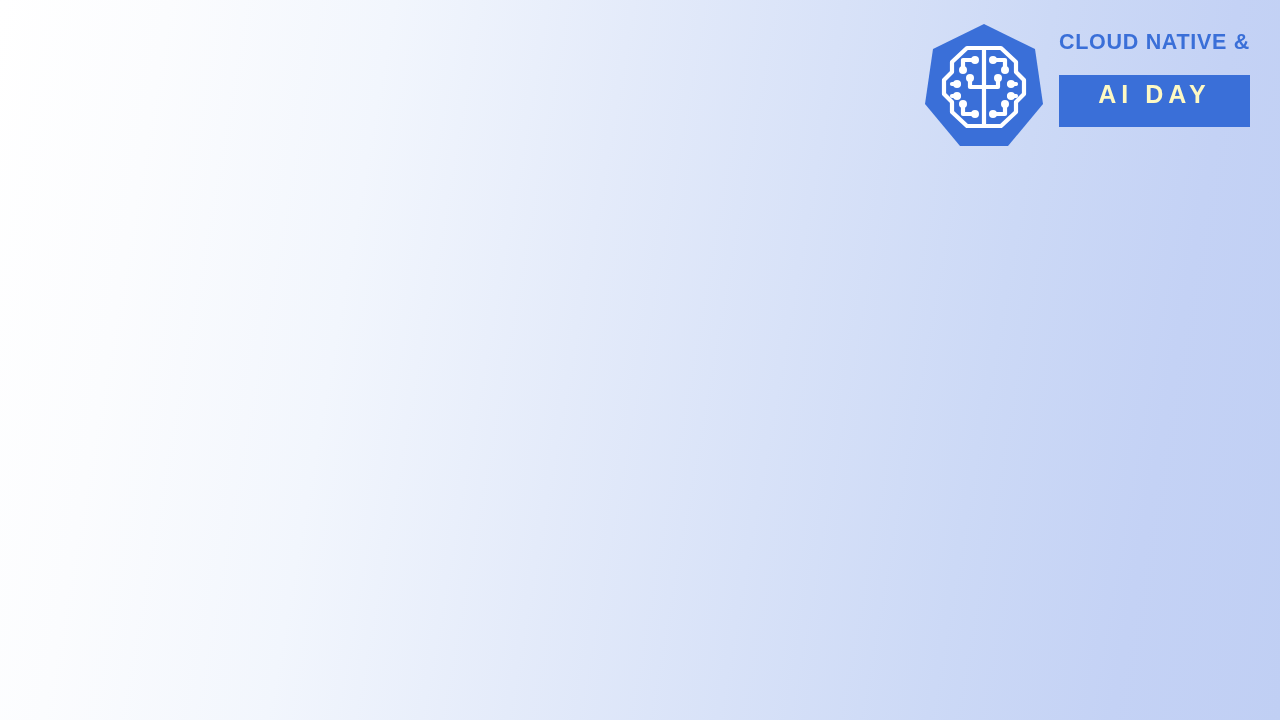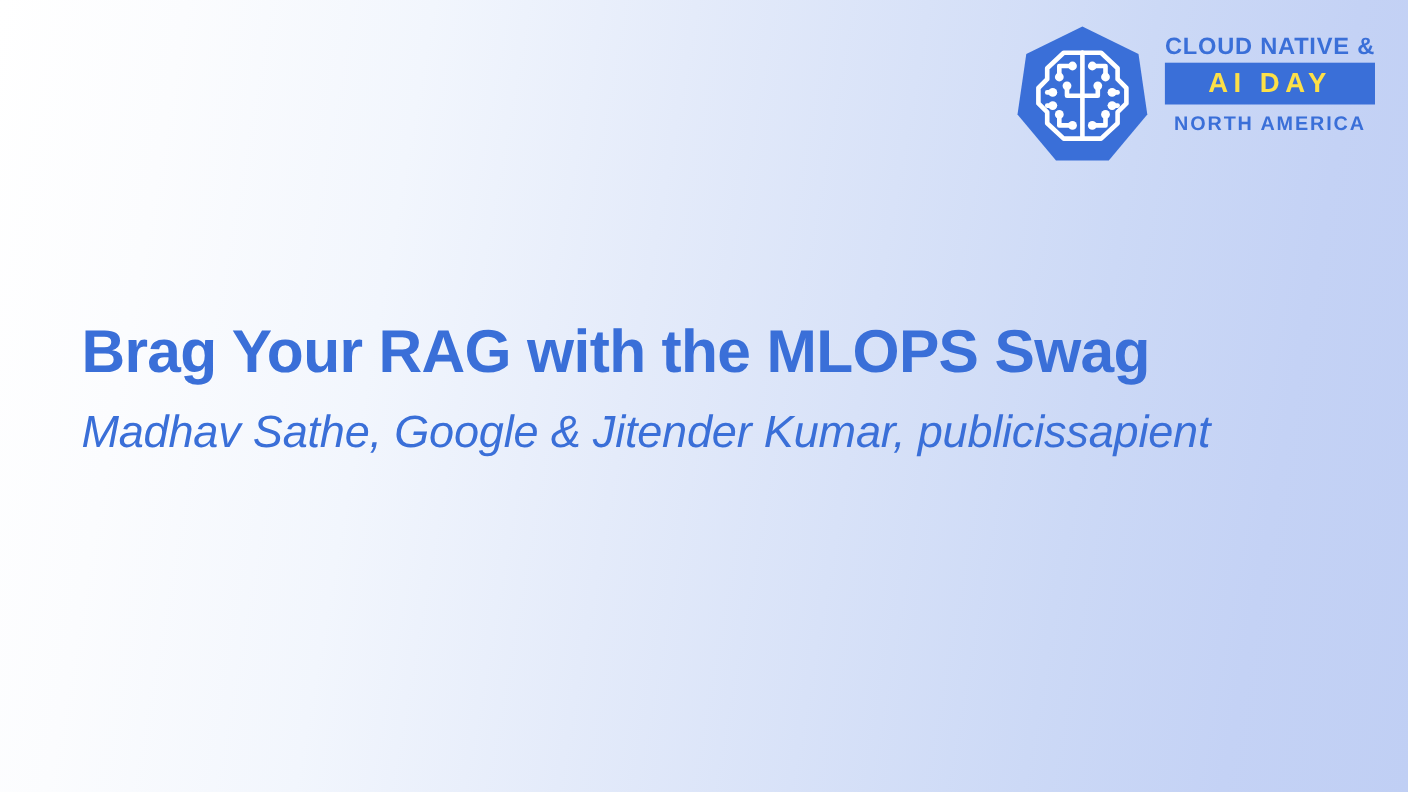--- a/index.html
+++ b/index.html
@@ -59,27 +59,27 @@
   .wordmark-line {
     color: #3a6fd8;
     font-weight: bold;
     font-size: 21.5px;
     line-height: 25px;
     letter-spacing: 0.7px;
     white-space: nowrap;
   }
 
   #ai-day-badge {
-    margin-top: 2px;
+    margin-top: 20px;
     background: #3a6fd8;
-    color: #fde047;
+    color: #fef9c3;
     font-weight: bold;
     font-size: 25px;
     line-height: 38px;
-    height: 38px;
+    height: 52px;
     letter-spacing: 5px;
     text-align: center;
     white-space: nowrap;
   }
 
   #region-line {
     margin-top: 7px;
     color: #3a6fd8;
     font-weight: bold;
     font-size: 18px;
@@ -164,23 +164,18 @@
         <circle cx="88" cy="62" r="4"></circle>
         <circle cx="88" cy="74" r="4"></circle>
         <circle cx="70" cy="38" r="4"></circle>
         <circle cx="70" cy="92" r="4"></circle>
       </g>
     </svg>
 
     <div id="logo-wordmark">
       <div class="wordmark-line">CLOUD NATIVE &amp;</div>
       <div id="ai-day-badge">AI DAY</div>
-      <div id="region-line">NORTH AMERICA</div>
     </div>
 
   </div>
 
-  <div id="session-block">
-    <h1 id="session-title">Brag Your RAG with the MLOPS Swag</h1>
-    <p id="session-speakers">Madhav Sathe, Google &amp; Jitender Kumar, publicissapient</p>
-  </div>
 
 </div>
 
 </body></html>

